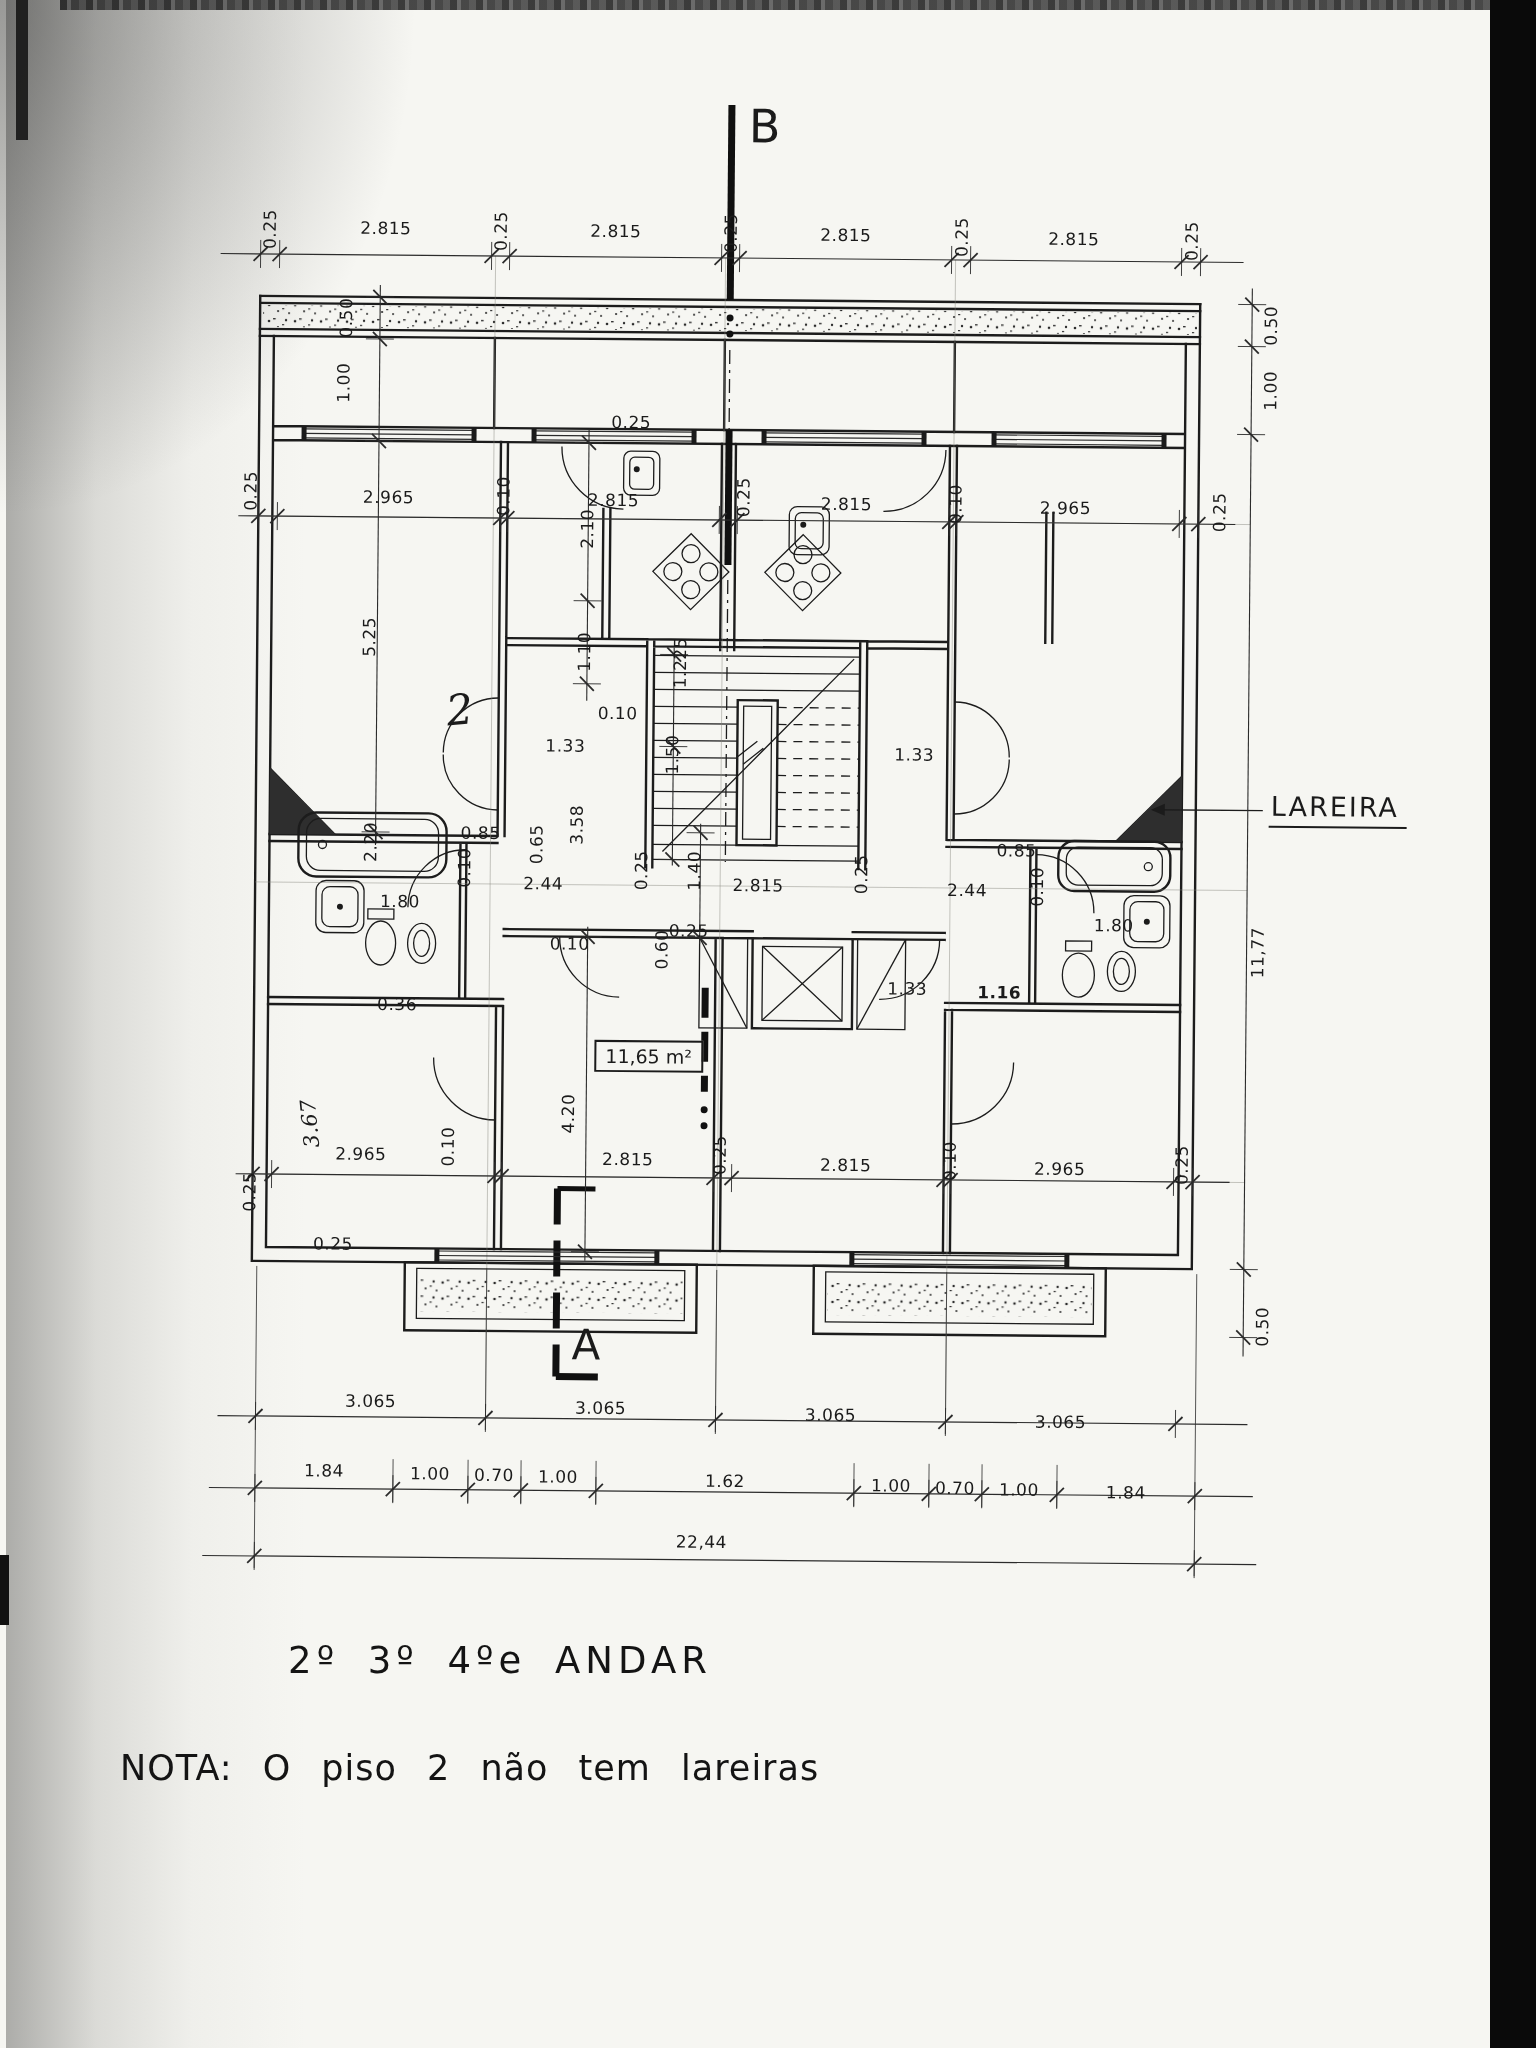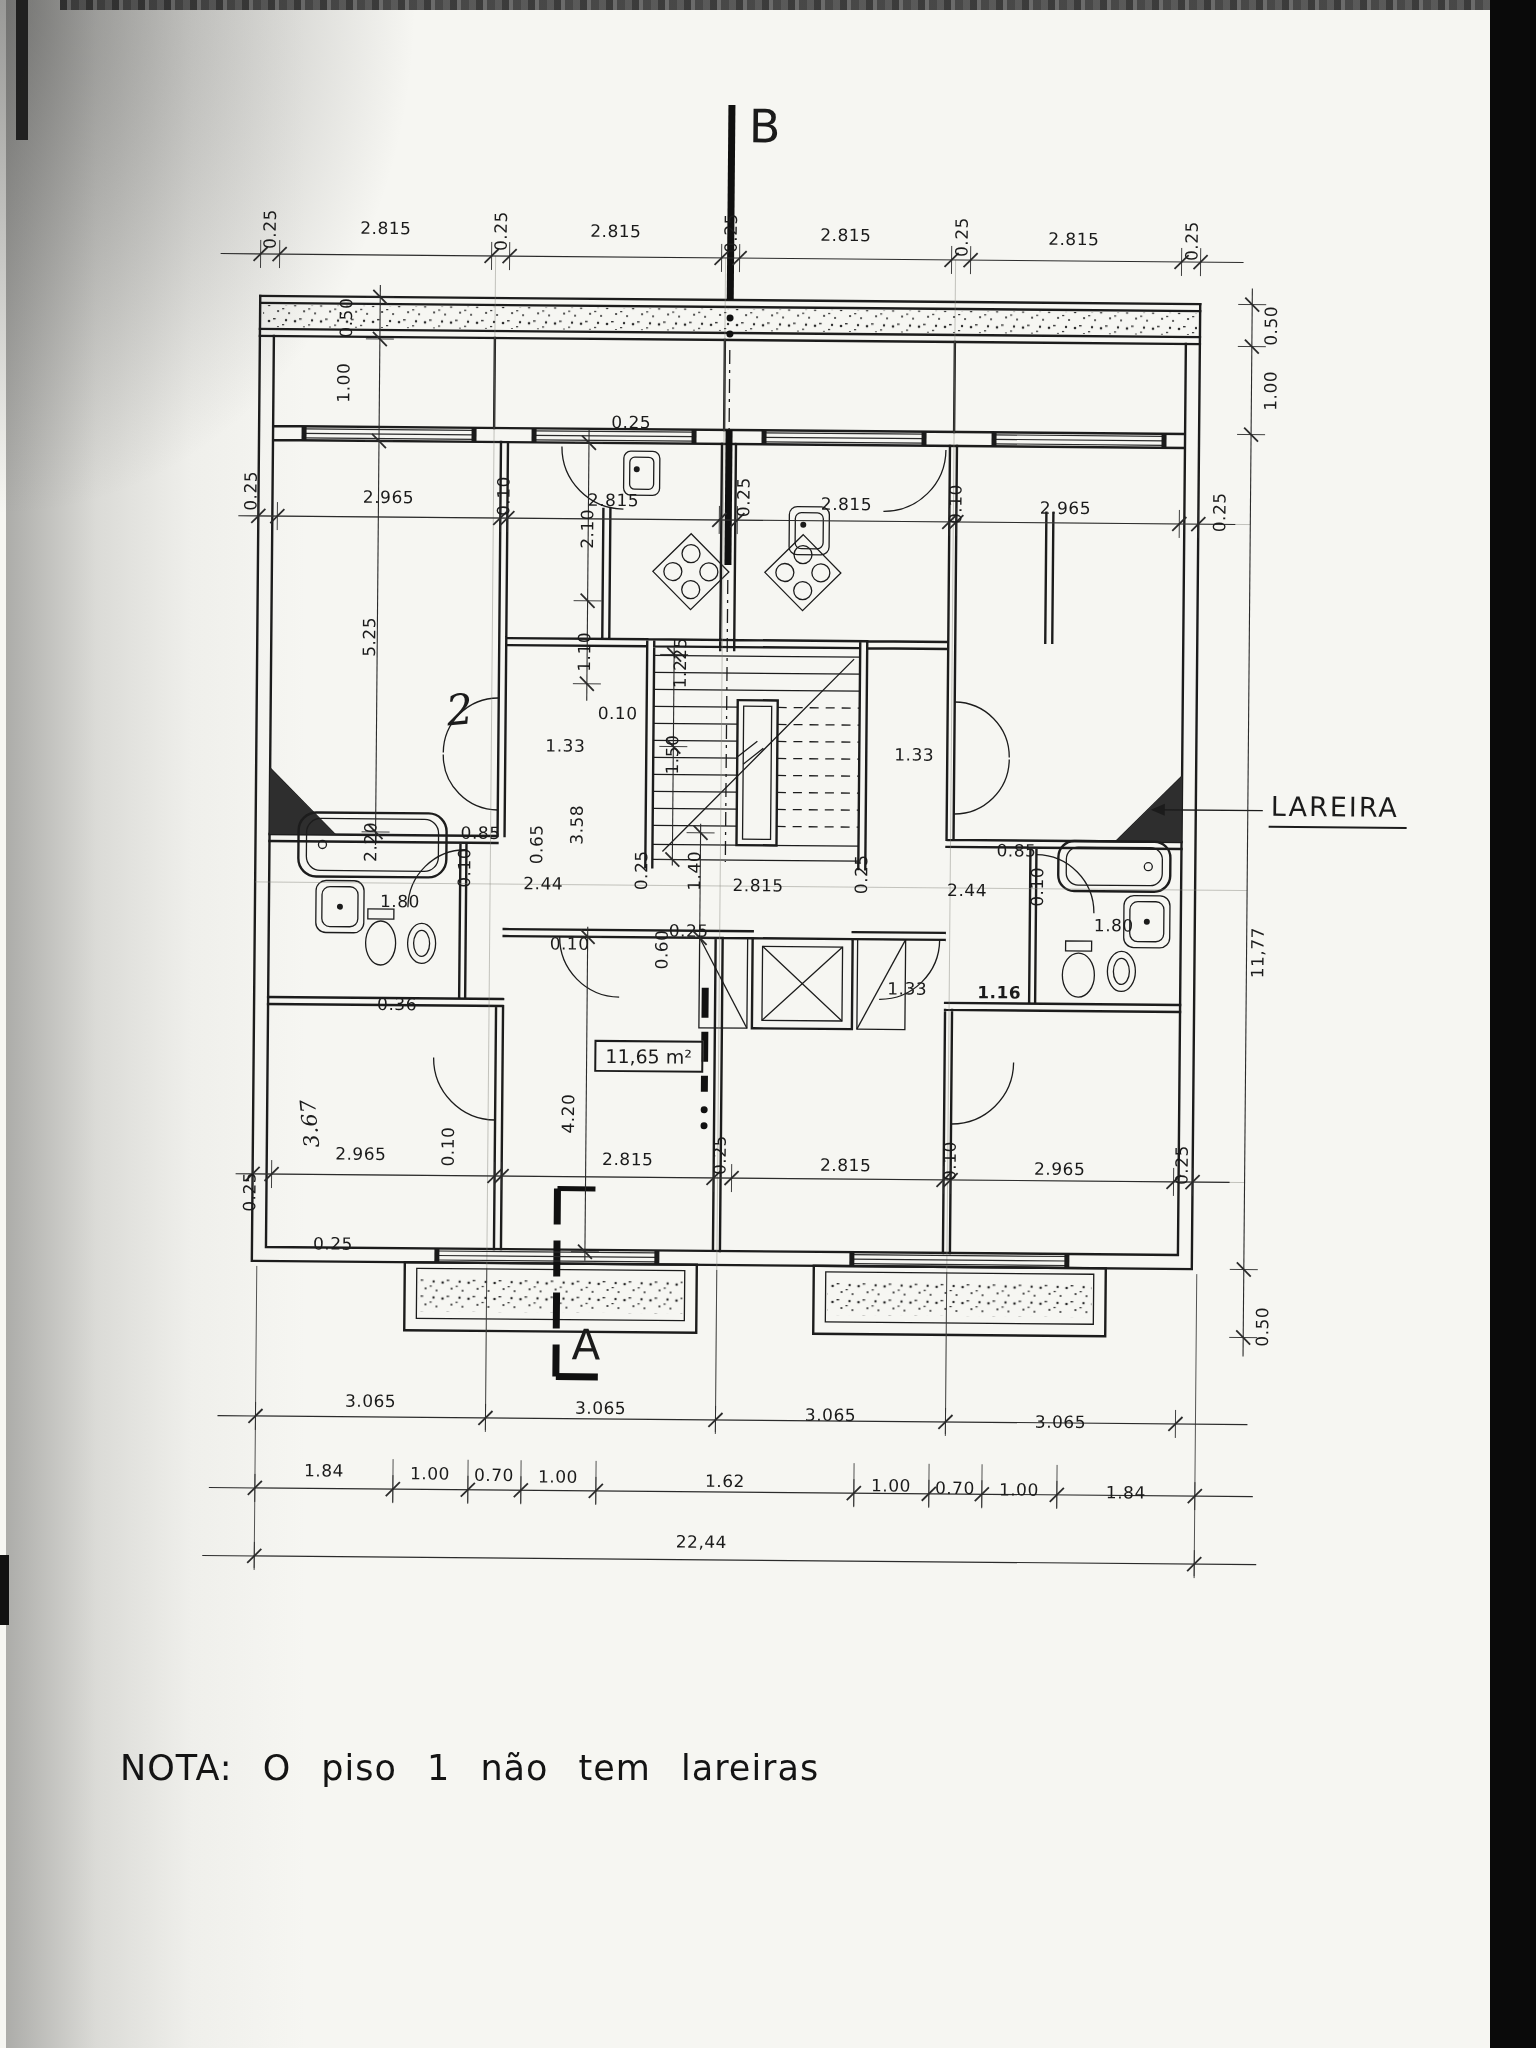--- a/index.html
+++ b/index.html
@@ -506,14 +506,15 @@
         <span class="" style="left: 707px; top: 1542px;">22,44</span>
       </div>
 
     <div class="mark-b">B</div>
     <div class="mark-a">A</div>
     <div class="lareira">LAREIRA</div>
     <div class="area-box">11,65 m²</div>
     <div class="hand2">2</div>
   </div>
 
-  <div class="note">NOTA: O piso 1 não tem lareiras</div>
+  <div class="title">2º 3º 4ºe ANDAR</div>
+  <div class="note">NOTA: O piso 2 não tem lareiras</div>
 </div>
 
 </body></html>

